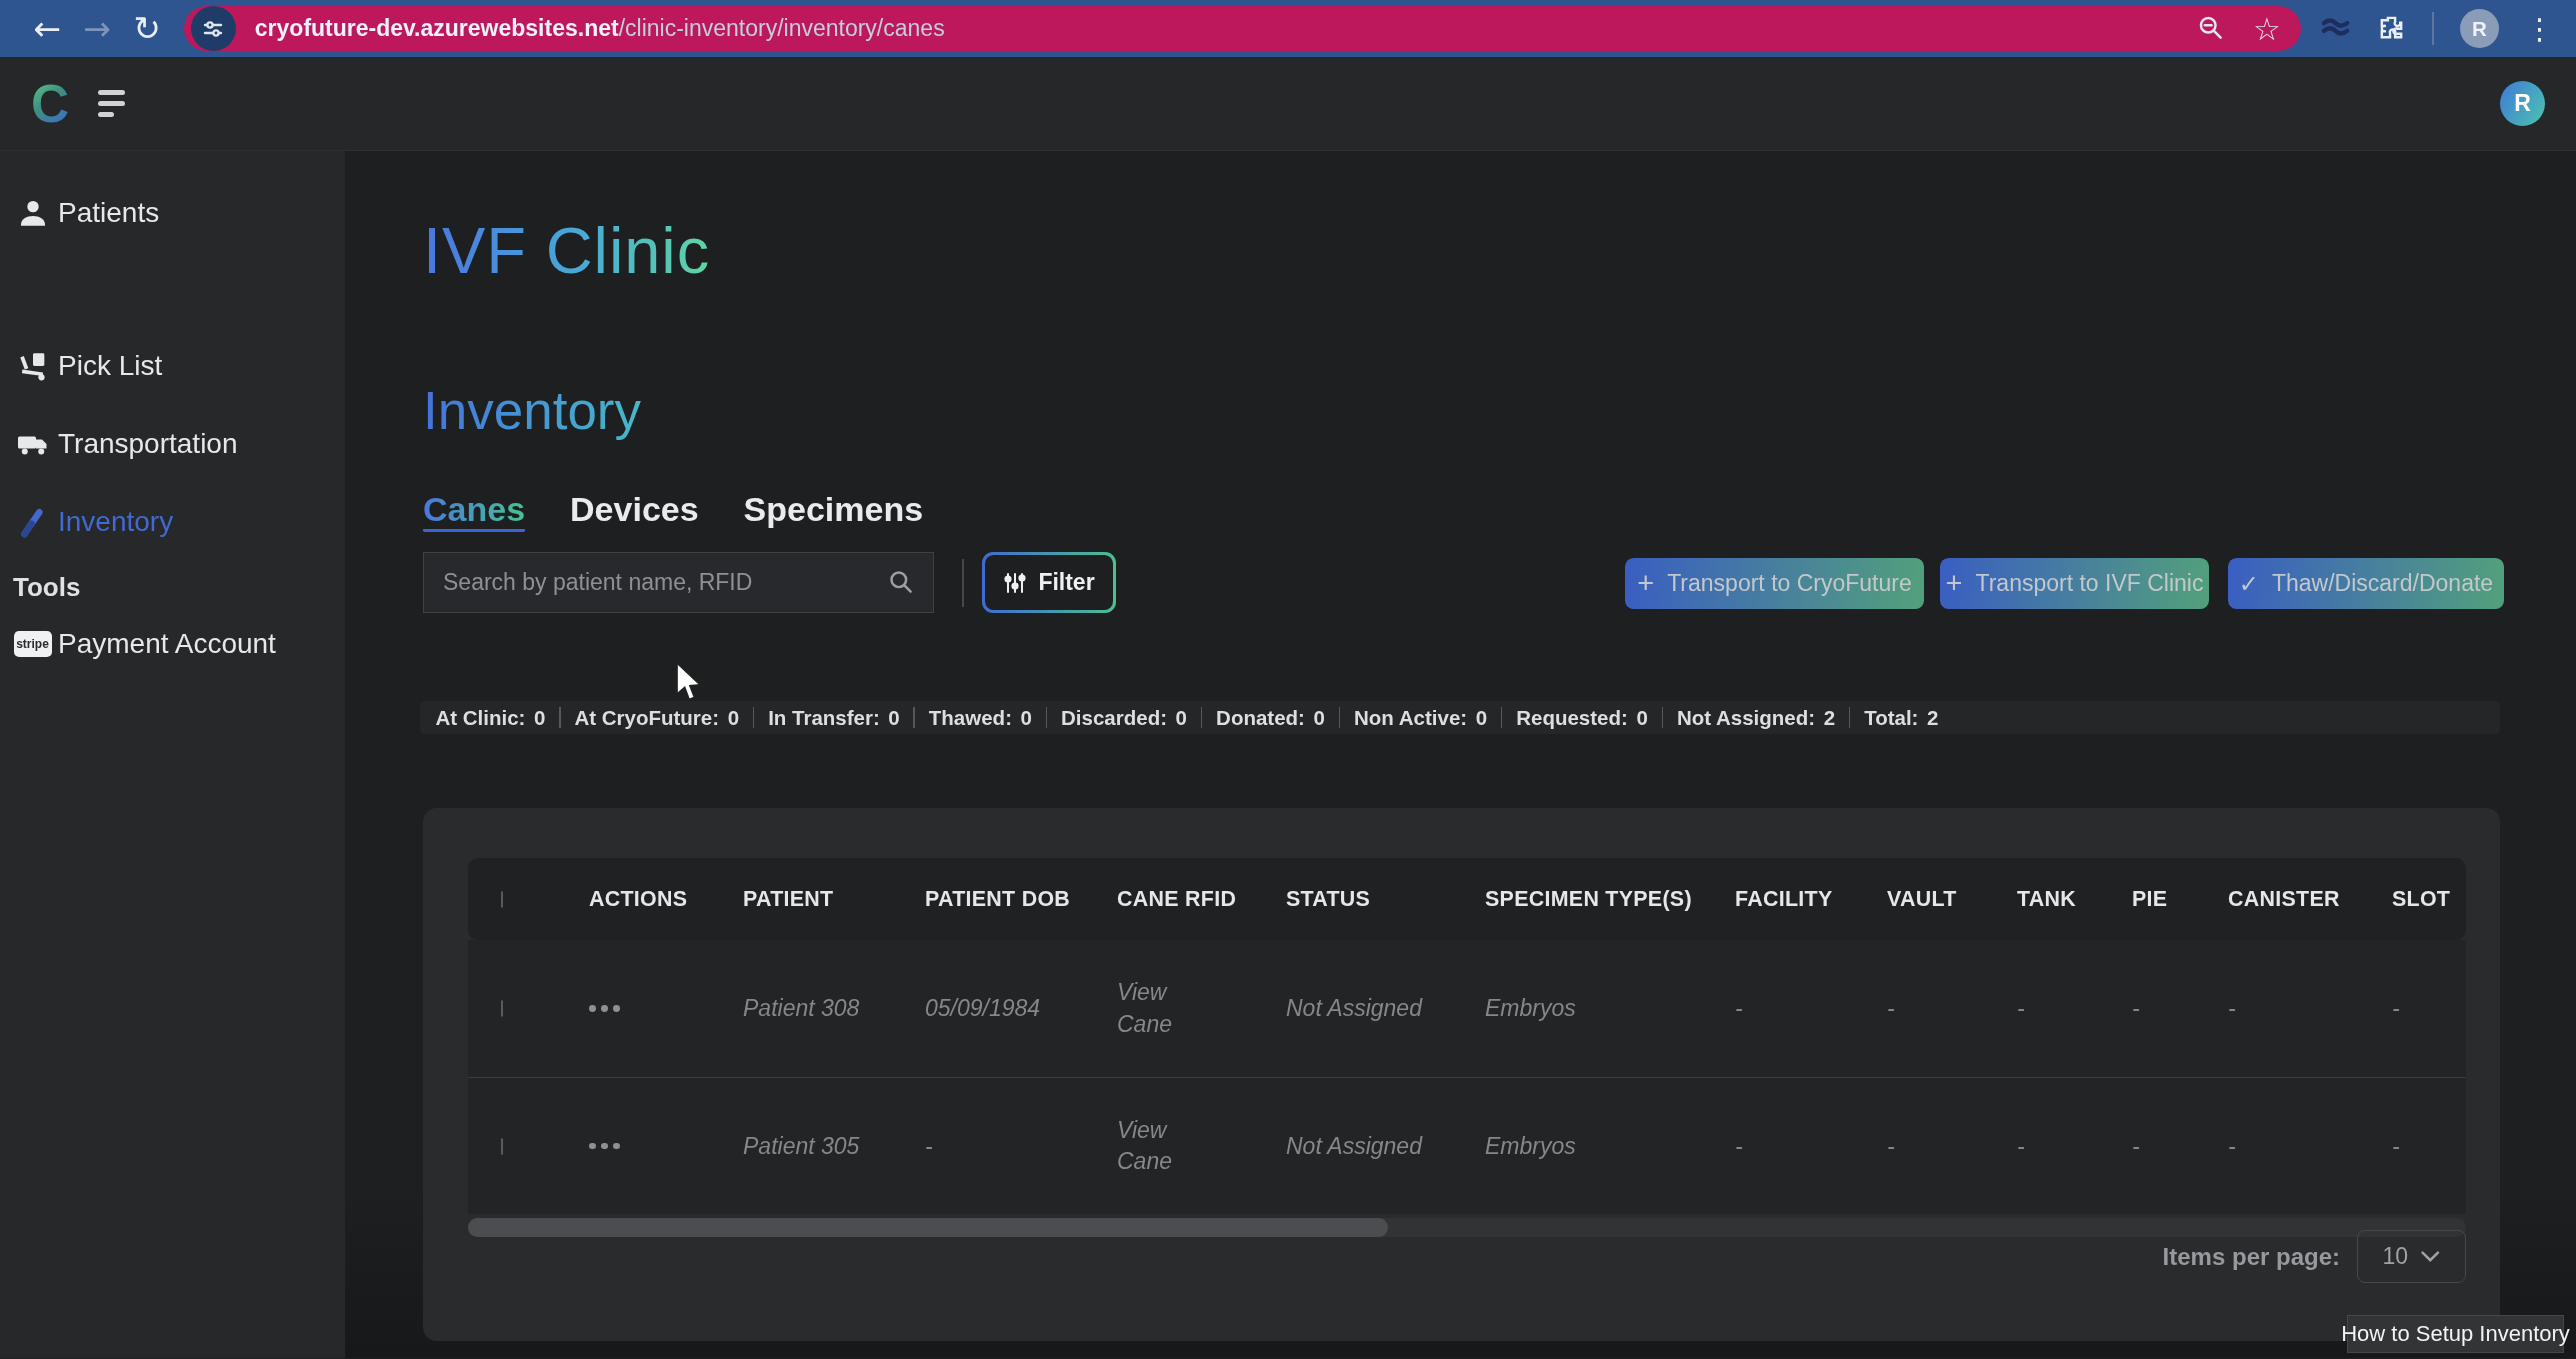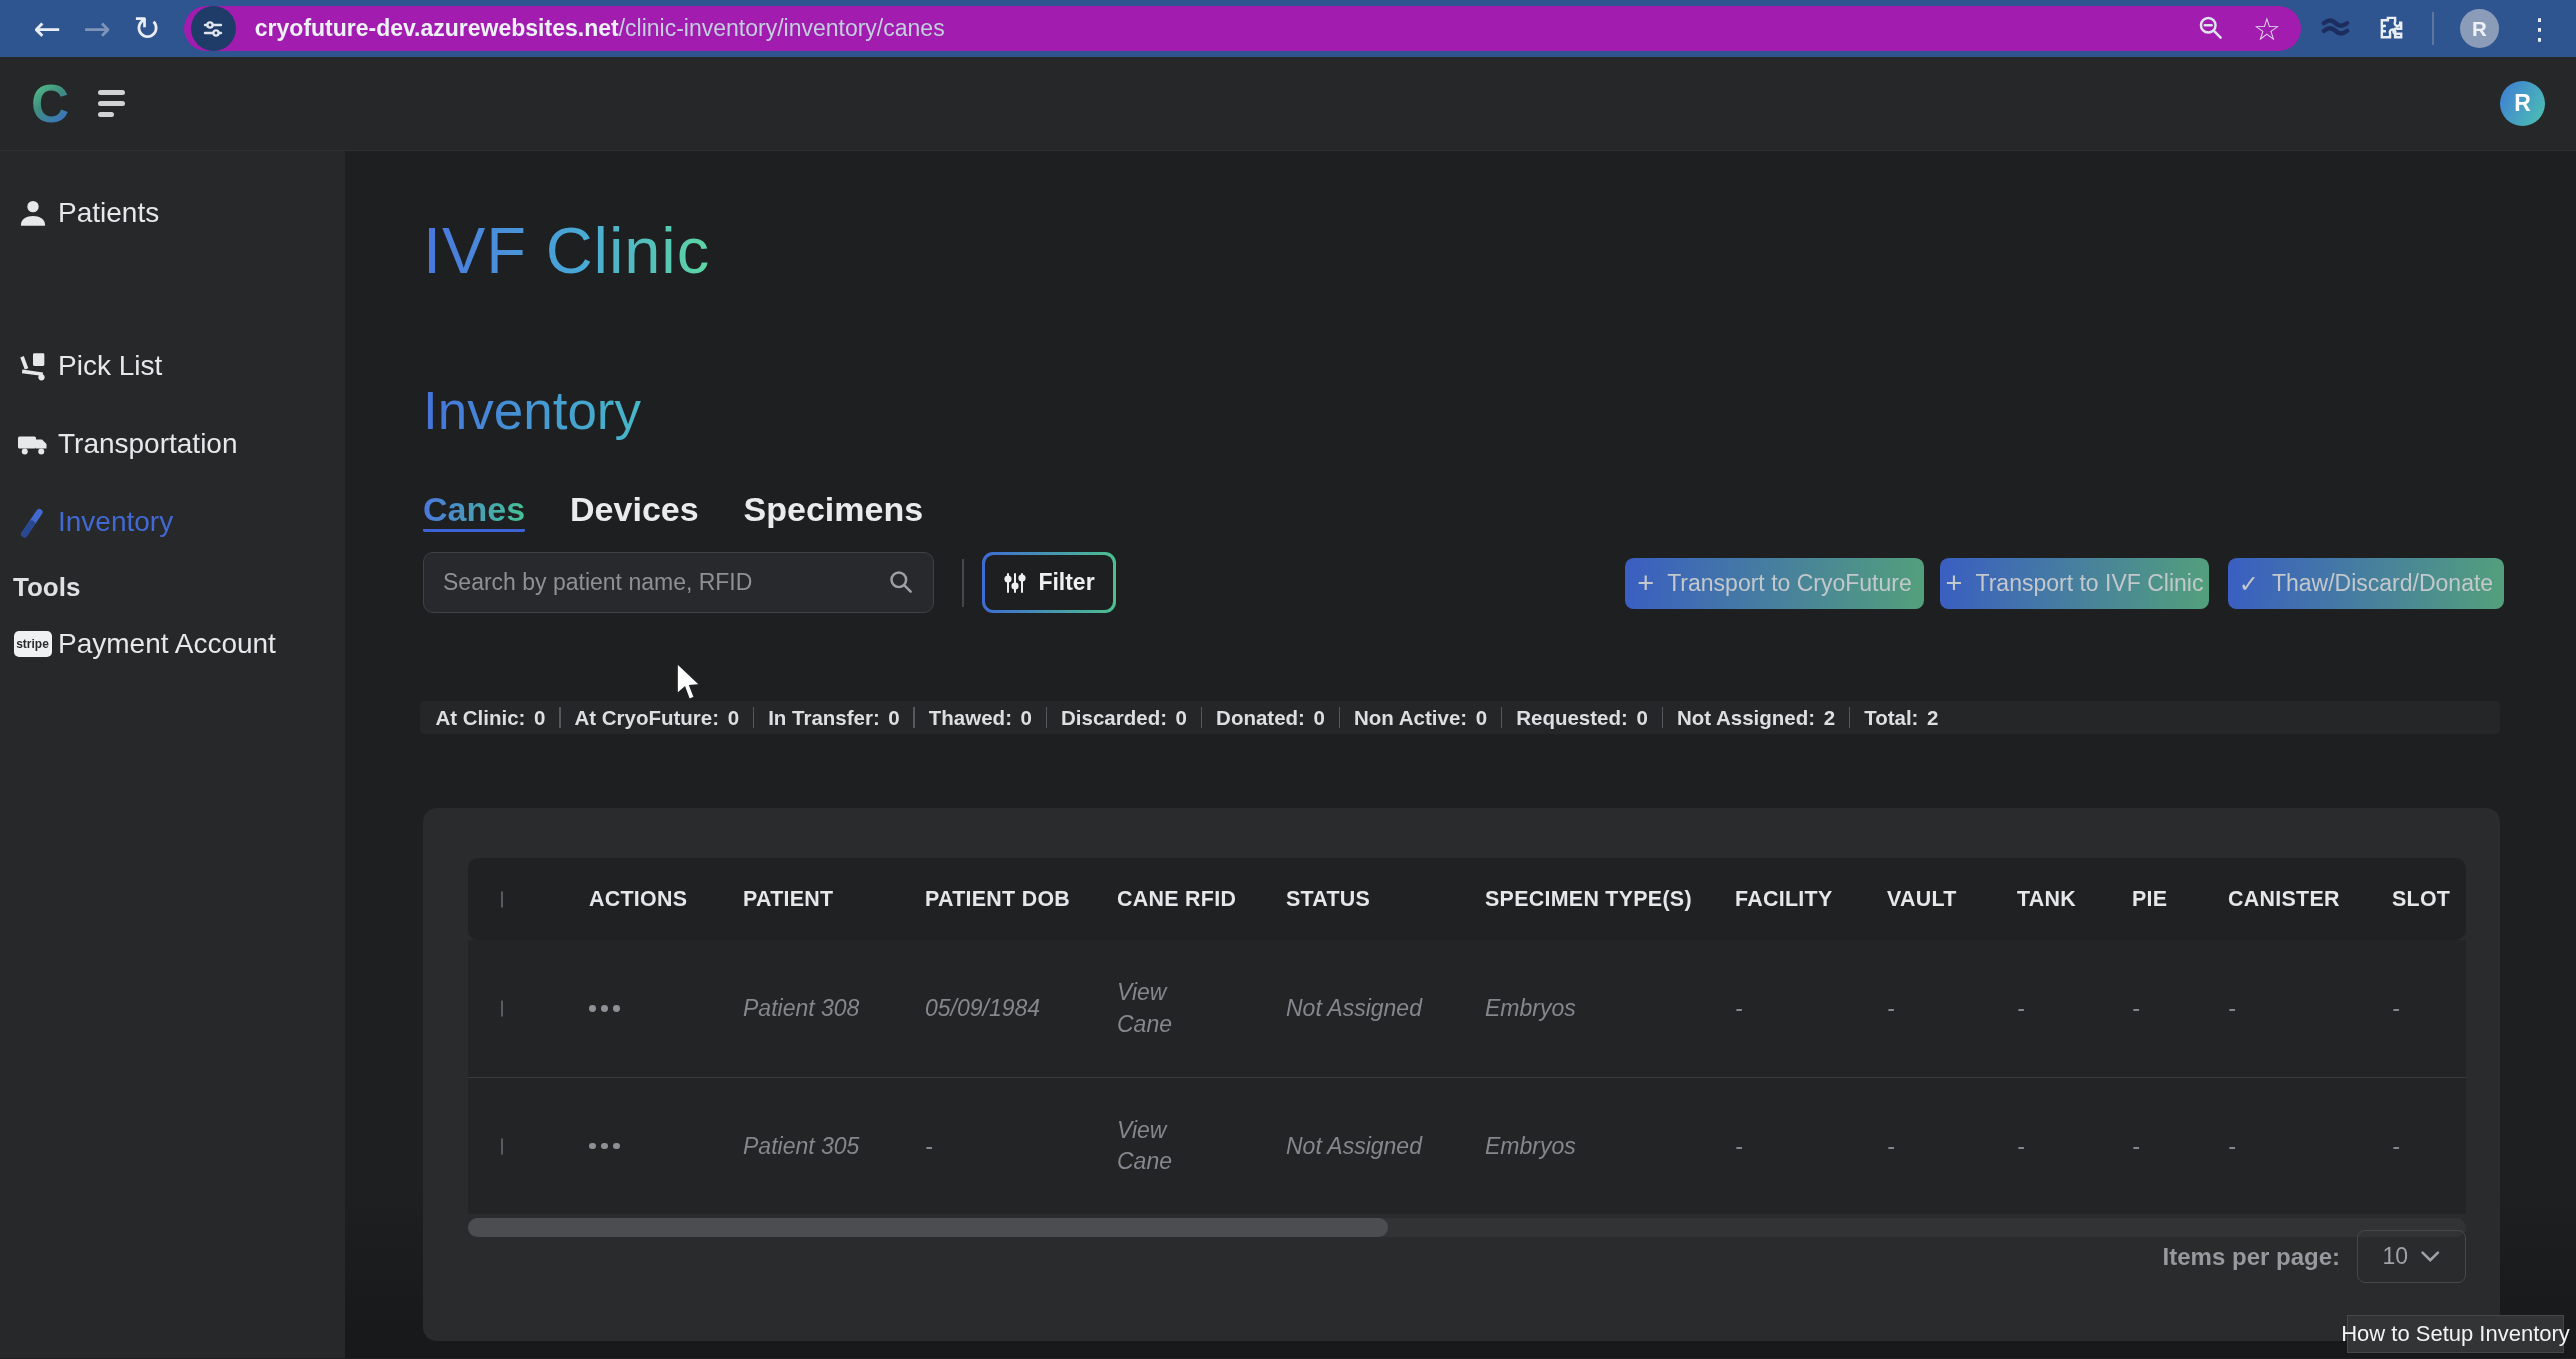--- a/index.html
+++ b/index.html
@@ -4,21 +4,21 @@
 <style>
   * { margin:0; padding:0; box-sizing:border-box; }
   html,body { width:2576px; height:1360px; overflow:hidden; background:#1d1f20;
               font-family:"Liberation Sans", sans-serif; }
   .glyph { font-family:"DejaVu Sans", sans-serif; }
 
   
   .browser-bar { height:57px; background:#2e5590; display:flex; align-items:center; padding:0 22px; }
   .nav-ic { font-size:33px; color:#e9edf4; width:50px; text-align:center; flex:0 0 auto; cursor:default; }
   .nav-ic.dim { color:#7e95ba; }
-  .url-pill { flex:1 1 auto; height:45px; background:#a21caf; border-radius:23px; margin:0 19px 0 12px;
+  .url-pill { flex:1 1 auto; height:45px; background:#be185d; border-radius:23px; margin:0 19px 0 12px;
               display:flex; align-items:center; padding:0 6.8px; min-width:0; }
   .tune-chip { width:45px; height:45px; border-radius:50%; background:#1e3c67; display:flex;
                align-items:center; justify-content:center; flex:0 0 auto; }
   .url-text { margin-left:19px; font-size:23px; color:#eef2f8; font-weight:700; white-space:nowrap;
               overflow:hidden; flex:1 1 auto; }
   .url-text .path { color:#c3cede; font-weight:400; }
   .pill-right { display:flex; align-items:center; gap:29px; margin-right:13.7px; flex:0 0 auto; }
   .bar-right { display:flex; align-items:center; gap:26px; flex:0 0 auto; }
   .vsep { width:1.7px; height:33px; background:#5d77a0; }
   .browser-avatar { width:39px; height:39px; border-radius:50%; background:#8b9cb8; color:#eef1f6;
@@ -65,21 +65,21 @@
                    -webkit-background-clip:text; background-clip:text; color:transparent; }
   .tabs { left:78px; top:323px; display:flex; gap:45px; }
   .tab { font-size:34px; font-weight:700; color:#e9ebed; cursor:pointer;margin-top:16px; }
   .tab.active { background:linear-gradient(90deg,#4a78dc,#46c294);
                 -webkit-background-clip:text; background-clip:text; color:transparent;
                 border-bottom:3.4px solid #3d63d7; border-radius:0 0 1.7px 1.7px; }
 
   
   .toolbar { left:78px; top:401px; width:2080px; height:62px; }
   .search-box { position:absolute; left:0; top:0; width:511px; height:61px; background:#28292c;
-                border:1.7px solid #3f4144; border-radius:10px; display:flex; align-items:center; padding:0 19px; }
+                border:1.7px solid #3f4144; border-radius:0; display:flex; align-items:center; padding:0 19px; }
   .search-box input { flex:1; background:transparent; border:none; outline:none; font-size:23px;
                       color:#dfe2e5; font-family:"Liberation Sans",sans-serif; }
   .search-box input::placeholder { color:#8d9196; }
   .tb-sep { position:absolute; left:539px; top:6.8px; width:1.7px; height:48px; background:#45474a; }
   .filter-wrap { position:absolute; left:559px; top:0; width:134px; height:61px; border-radius:11px;
                  background:linear-gradient(90deg,#3f6bd3,#4cc08f); padding:2.6px; cursor:pointer; }
   .filter-inner { width:100%; height:100%; background:#1d1f20; border-radius:8.6px; display:flex;
                   align-items:center; justify-content:center; gap:11px; }
   .filter-inner span { font-size:23px; font-weight:700; color:#eef0f2; }
   .grad-btn { position:absolute; top:6px; height:51px; border-radius:8.6px;

